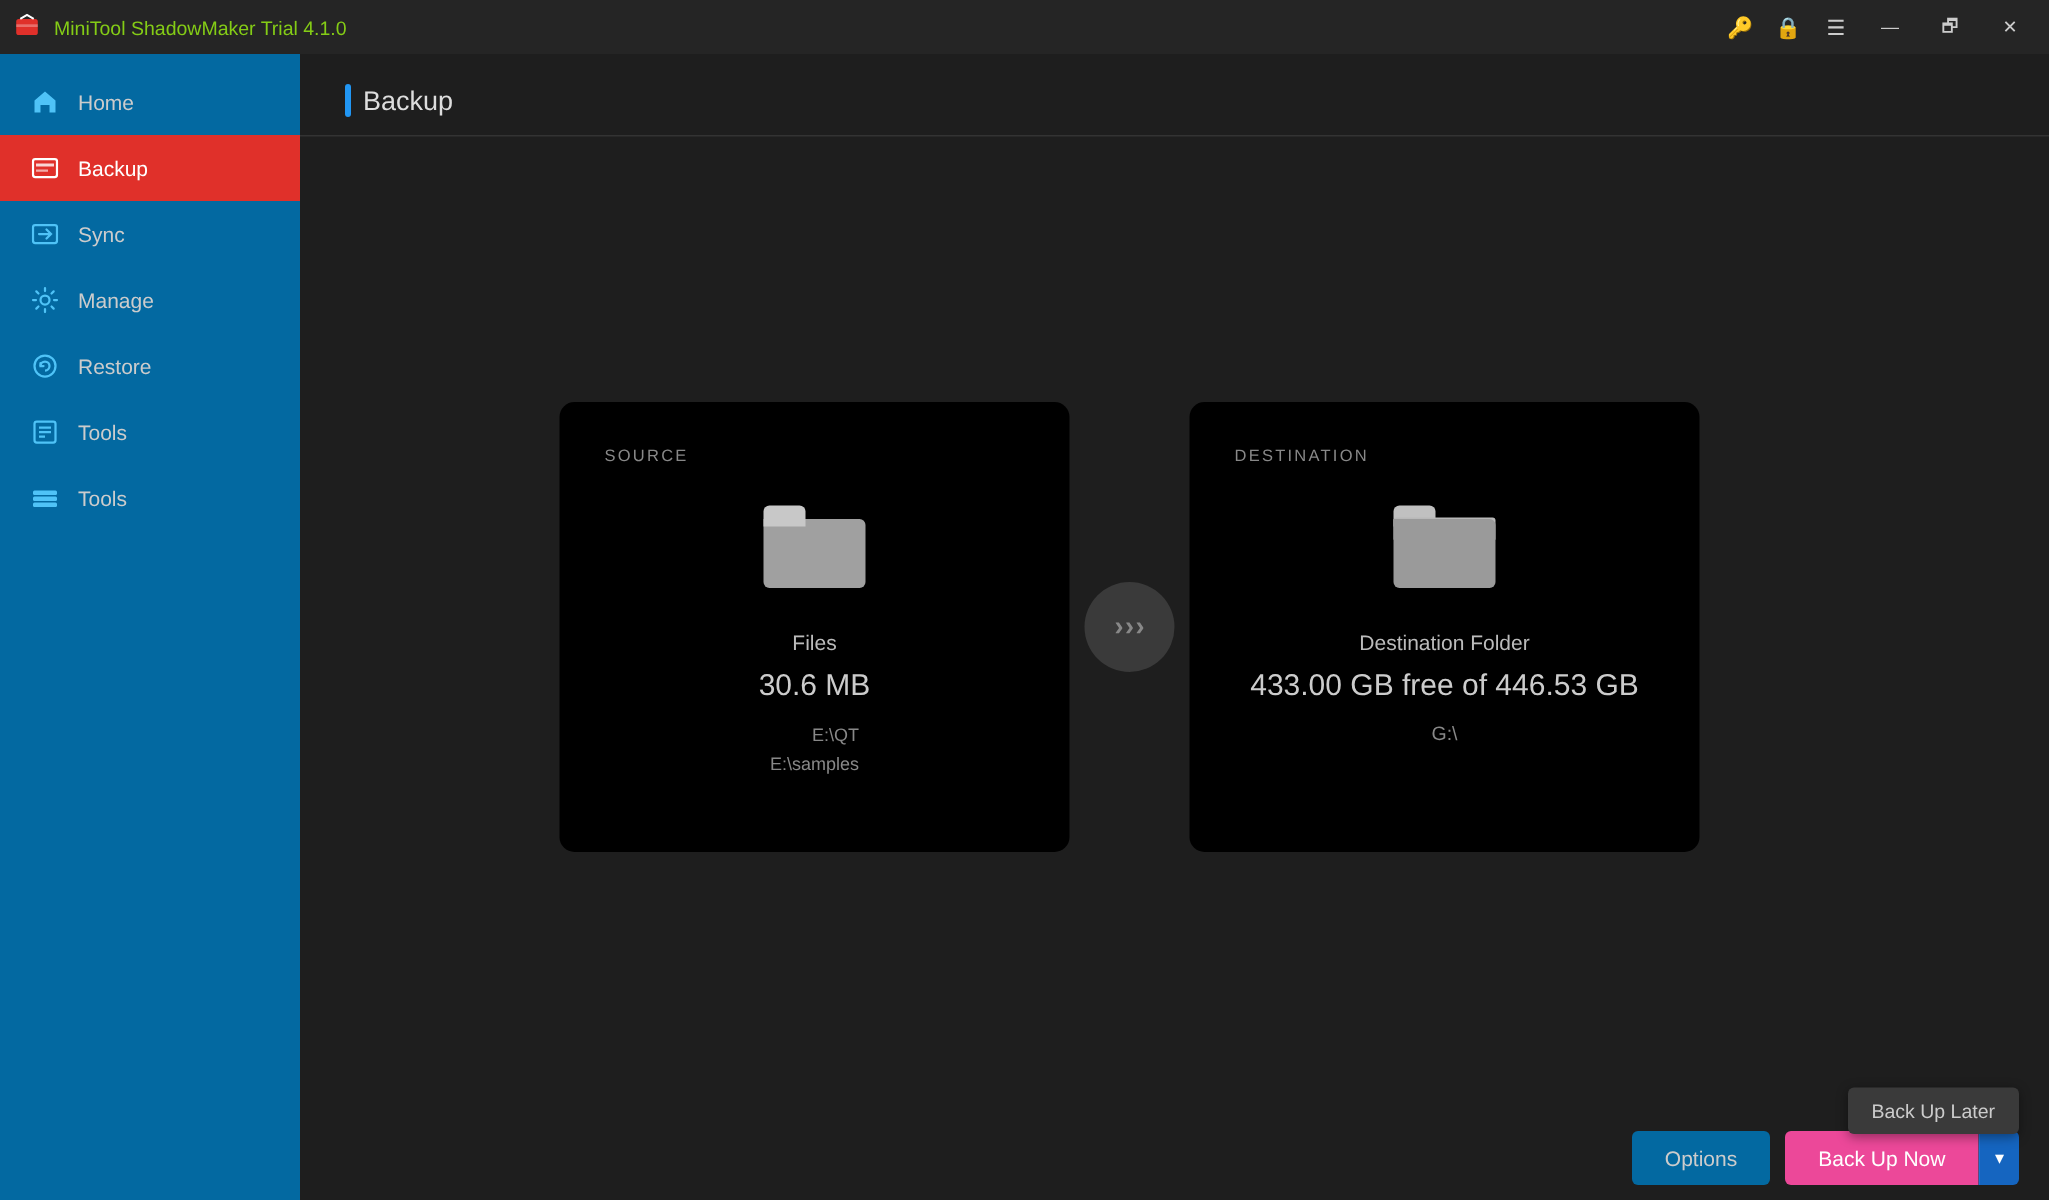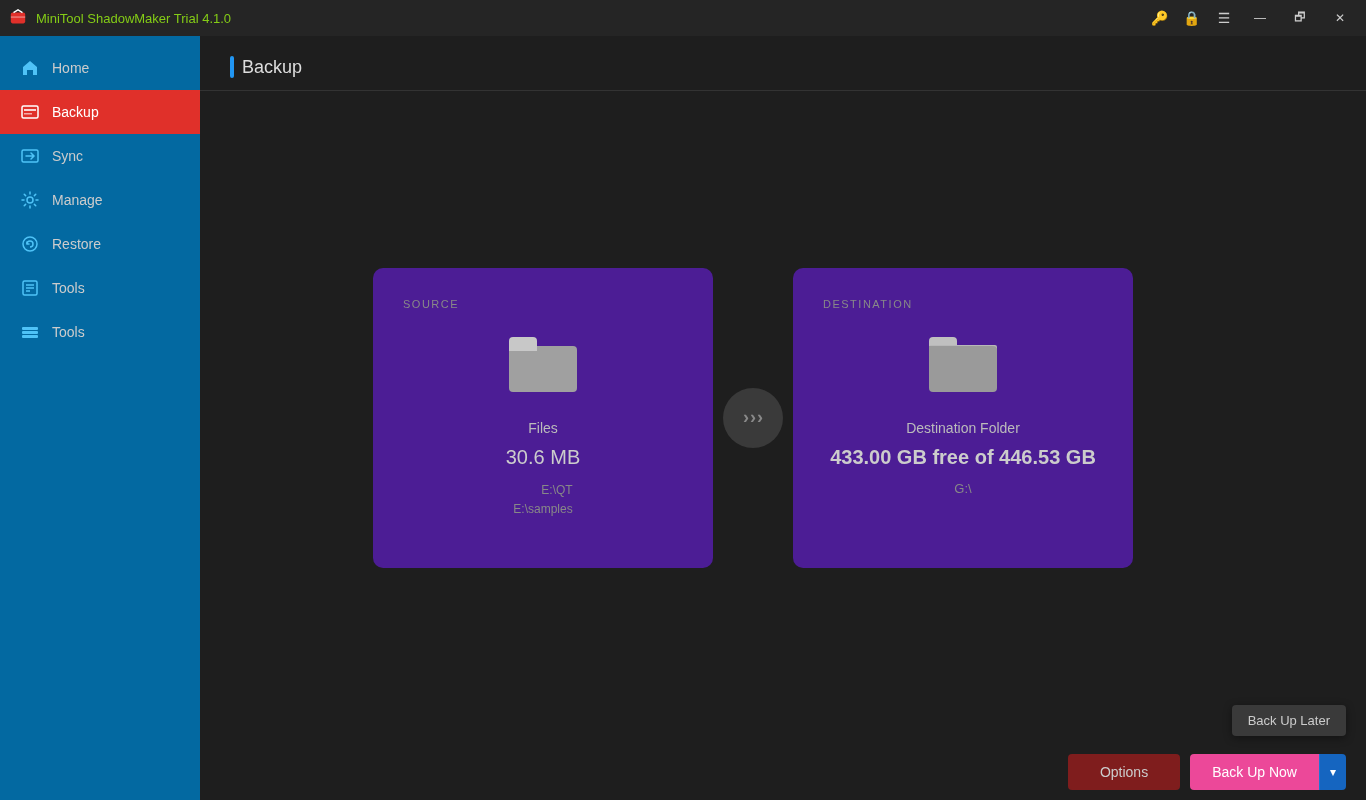--- a/index.html
+++ b/index.html
@@ -156,21 +156,21 @@
     }
 
     #backup-cards {
       display: flex;
       align-items: center;
       gap: 0;
       width: 820px;
     }
 
     .backup-card {
-      background: #4c1d95;
+      background: #000000;
       border-radius: 10px;
       padding: 30px 30px 44px;
       display: flex;
       flex-direction: column;
       align-items: center;
       width: 340px;
       min-height: 300px;
       cursor: pointer;
       position: relative;
     }
@@ -265,21 +265,21 @@
     }
     .card-paths {
       font-size: 12px;
       color: #888;
       text-align: right;
       line-height: 1.6;
     }
     .card-free {
       font-size: 20px;
       color: #ccc;
-      font-weight: 700;
+      font-weight: 400;
       margin-bottom: 12px;
       text-align: right;
     }
     .card-drive {
       font-size: 13px;
       color: #888;
     }
 
     
     #arrow-container {
@@ -313,36 +313,36 @@
       align-items: center;
       justify-content: flex-end;
       padding: 10px 20px;
       gap: 10px;
       position: relative;
     }
 
     #backup-later-dropdown {
       position: absolute;
       right: 20px;
-      bottom: 64px;
+      bottom: 44px;
       background: #3a3a3a;
       border-radius: 4px;
       padding: 8px 16px;
       font-size: 13px;
       color: #ccc;
       cursor: pointer;
       white-space: nowrap;
       box-shadow: 0 2px 8px rgba(0,0,0,0.4);
     }
 
     #options-btn {
-      background: #7f1d1d;
+      background: #0369a1;
       color: #ccc;
       border: none;
-      padding: 10px 32px;
+      padding: 10px 22px;
       border-radius: 4px;
       font-size: 14px;
       cursor: pointer;
     }
 
     #backup-now-group {
       display: flex;
       align-items: stretch;
     }
     #backup-now-btn {

